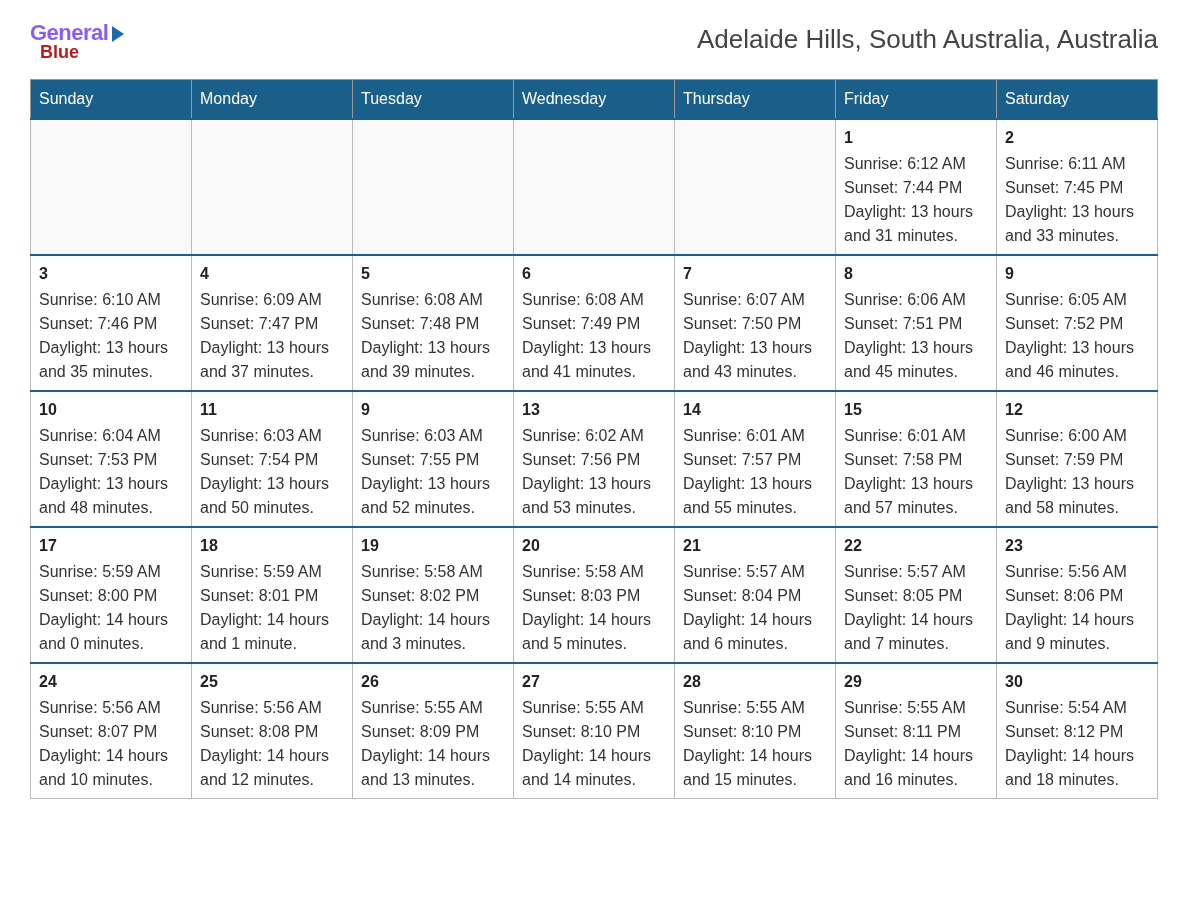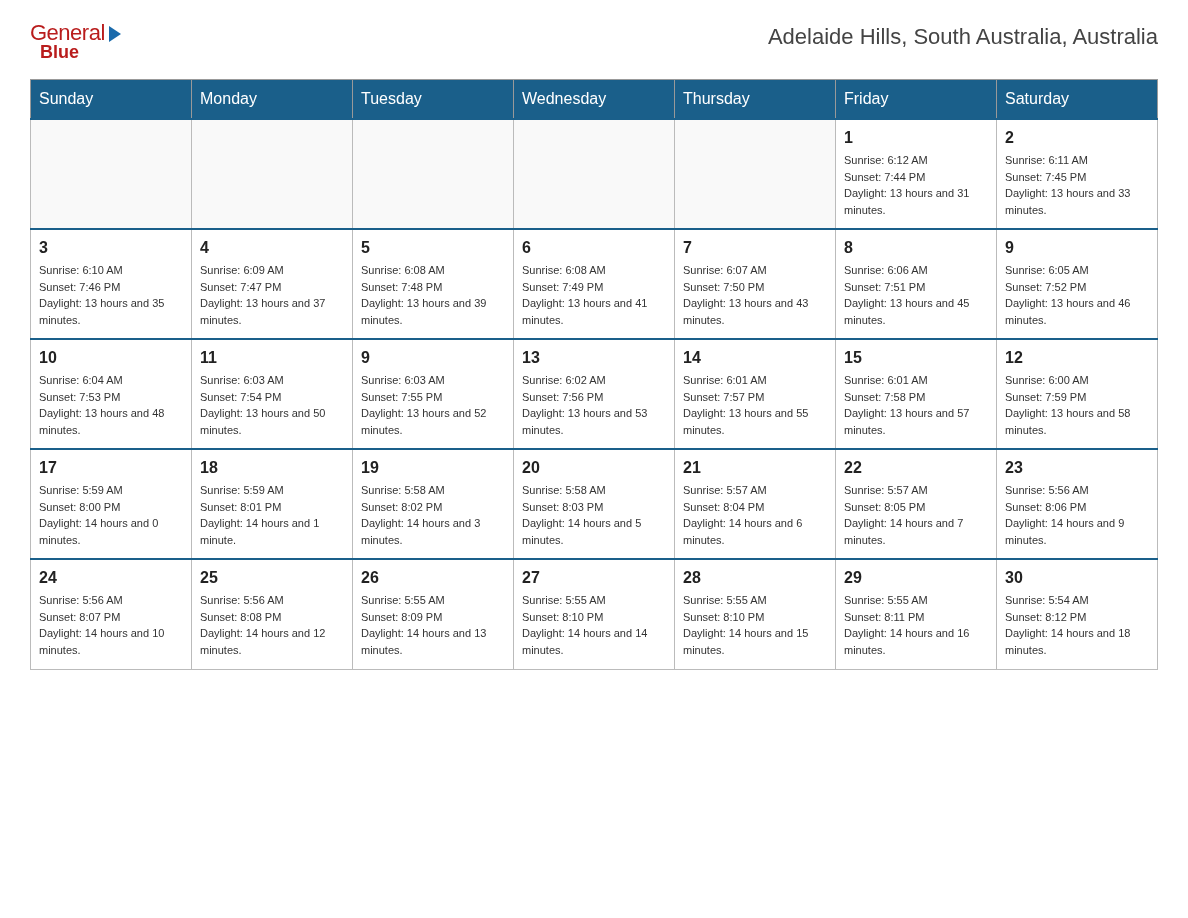--- a/index.html
+++ b/index.html
@@ -21,22 +21,22 @@
       display: flex;
       flex-direction: column;
       align-items: flex-start;
     }
     .logo-top {
       display: flex;
       align-items: center;
     }
     .logo-general {
       font-size: 22px;
-      font-weight: normal;
-      color: #b91c1c;
+      font-weight: bold;
+      color: #8b5cf6;
       letter-spacing: -0.5px;
     }
     .logo-arrow {
       width: 0;
       height: 0;
       border-left: 12px solid #1a6aab;
       border-top: 8px solid transparent;
       border-bottom: 8px solid transparent;
       margin-left: 4px;
       margin-top: 2px;
@@ -51,21 +51,21 @@
     .title-section {
       text-align: right;
     }
     .month-title {
       font-size: 52px;
       font-weight: normal;
       color: #222;
       line-height: 1.1;
     }
     .location-title {
-      font-size: 22px;
+      font-size: 26px;
       color: #444;
       margin-top: 4px;
     }
     .calendar {
       width: 100%;
       border-collapse: collapse;
       border: 1px solid #999;
     }
     .calendar th {
       background-color: #1a5f8a;
@@ -92,21 +92,21 @@
     }
     .day-number {
       font-size: 16px;
       font-weight: bold;
       color: #222;
       display: block;
       margin-bottom: 2px;
     }
     .day-info {
       color: #333;
-      font-size: 11px;
+      font-size: 16px;
       line-height: 1.5;
     }
     .calendar tr {
       border-bottom: 2px solid #1a5f8a;
       border-radius: 9px;
     }
     .calendar tbody tr:last-child {
       border-bottom: none;
       margin-left: 24px;
     }

